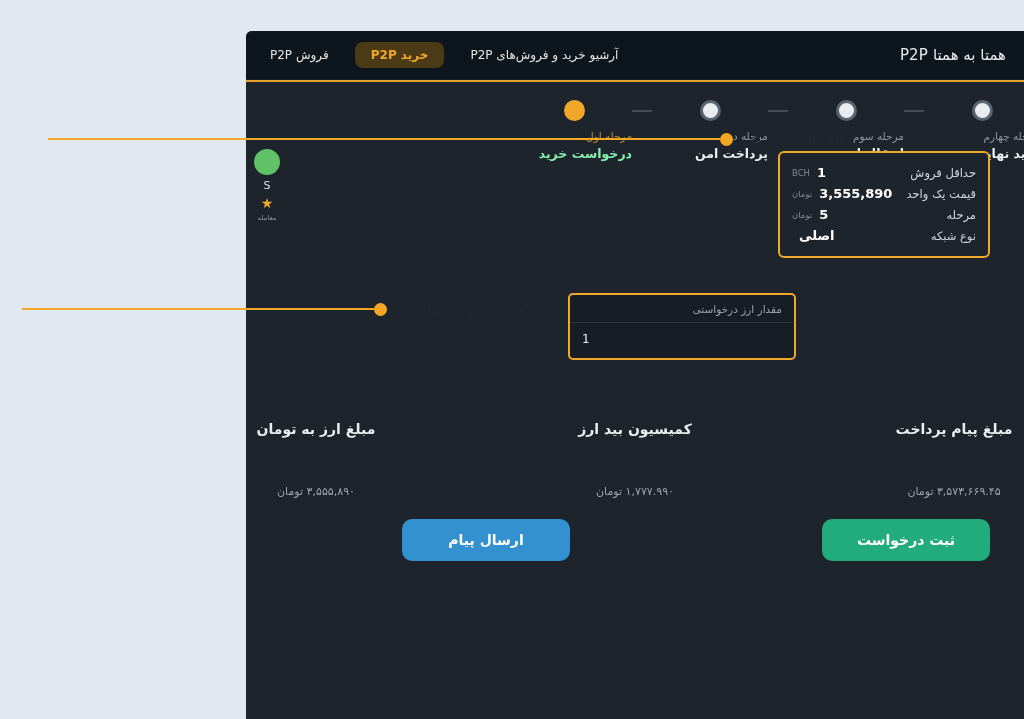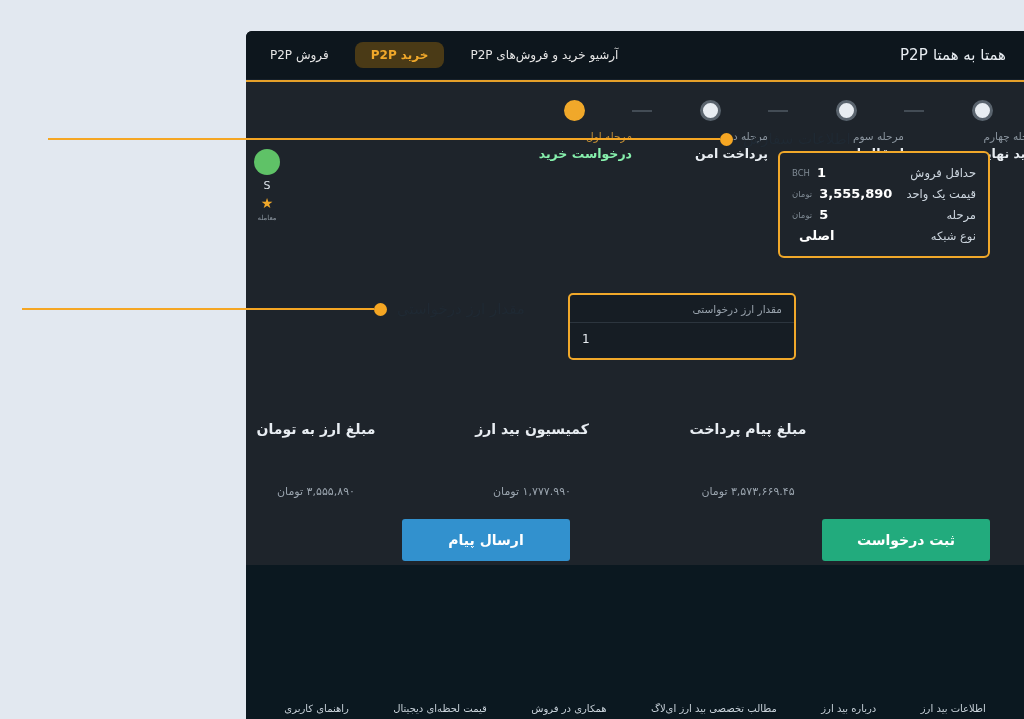--- a/index.html
+++ b/index.html
@@ -116,31 +116,31 @@
   .amount-value {
     font-size: 12px; color: #e8edf2; text-align: left;
     padding: 9px 12px 12px; font-family: "DejaVu Sans", sans-serif;
     background: transparent; border: 0; width: 100%; box-sizing: border-box;
     direction: ltr; outline: none;
   }
 
   
   .summary {
     position: absolute; top: 390px; left: 0; right: 0;
-    display: flex; flex-direction: row-reverse; justify-content: flex-start;
+    display: flex; flex-direction: row-reverse; justify-content: space-between;
     gap: 76px;
   }
   .sum-col { text-align: center; min-width: 140px; }
   .sum-title { font-size: 14px; color: #e8edf2; font-weight: bold; margin-bottom: 12px; }
   .sum-value { font-size: 11px; color: #9aa4ae; margin-top: 48px; }
 
   
   .actions { position: absolute; top: 488px; left: 0; right: 0; padding: 0 34px; }
   .btn {
-    display: block; border: 0; border-radius: 3px;
+    display: block; border: 0; border-radius: 10px;
     font-size: 14px; font-weight: bold; color: #ffffff;
     padding: 13px 0; width: 168px; cursor: pointer;
     font-family: "DejaVu Sans", sans-serif;
   }
   .btn-submit { background: #22ab7d; position: absolute; right: 34px; top: 0; }
   .btn-message { background: #3291ce; position: absolute; left: 156px; top: 0; }
 
   
   .footer-region {
     position: absolute; left: 0; right: 0; bottom: 0; top: 534px;
@@ -265,24 +265,14 @@
       <div class="sum-title">مبلغ پیام پرداخت</div>
       <div class="sum-value">۳,۵۷۳,۶۶۹.۴۵ تومان</div>
     </div>
   </div>
 
   <div class="actions">
     <button class="btn btn-submit">ثبت درخواست</button>
     <button class="btn btn-message">ارسال پیام</button>
   </div>
 
-  <div class="footer-region">
-    <div class="footer-cols">
-      <div class="footer-col">راهنمای کاربری</div>
-      <div class="footer-col">قیمت لحظه‌ای دیجیتال</div>
-      <div class="footer-col">همکاری در فروش</div>
-      <div class="footer-col">مطالب تخصصی بید ارز ای‌لاگ</div>
-      <div class="footer-col">درباره بید ارز</div>
-      <div class="footer-col">اطلاعات بید ارز</div>
-    </div>
-  </div>
 
 </div>
 
 </body></html>

